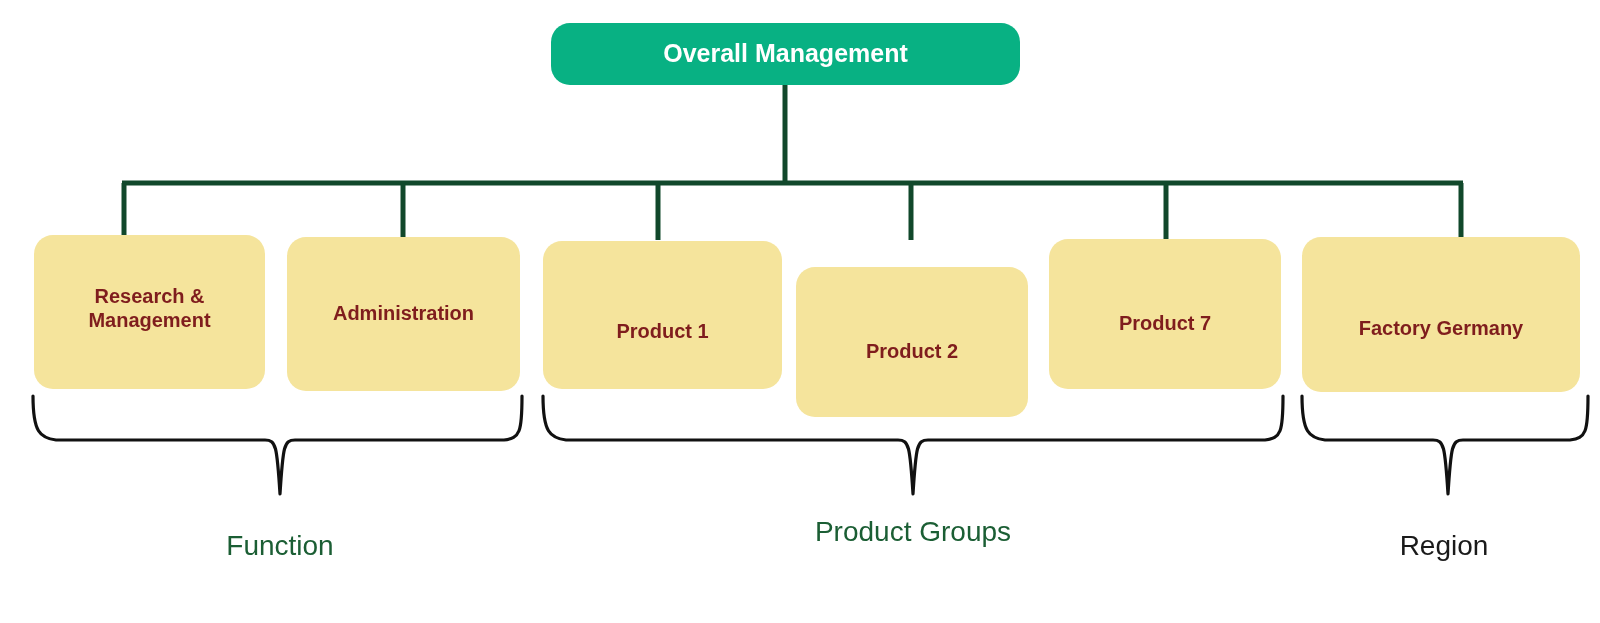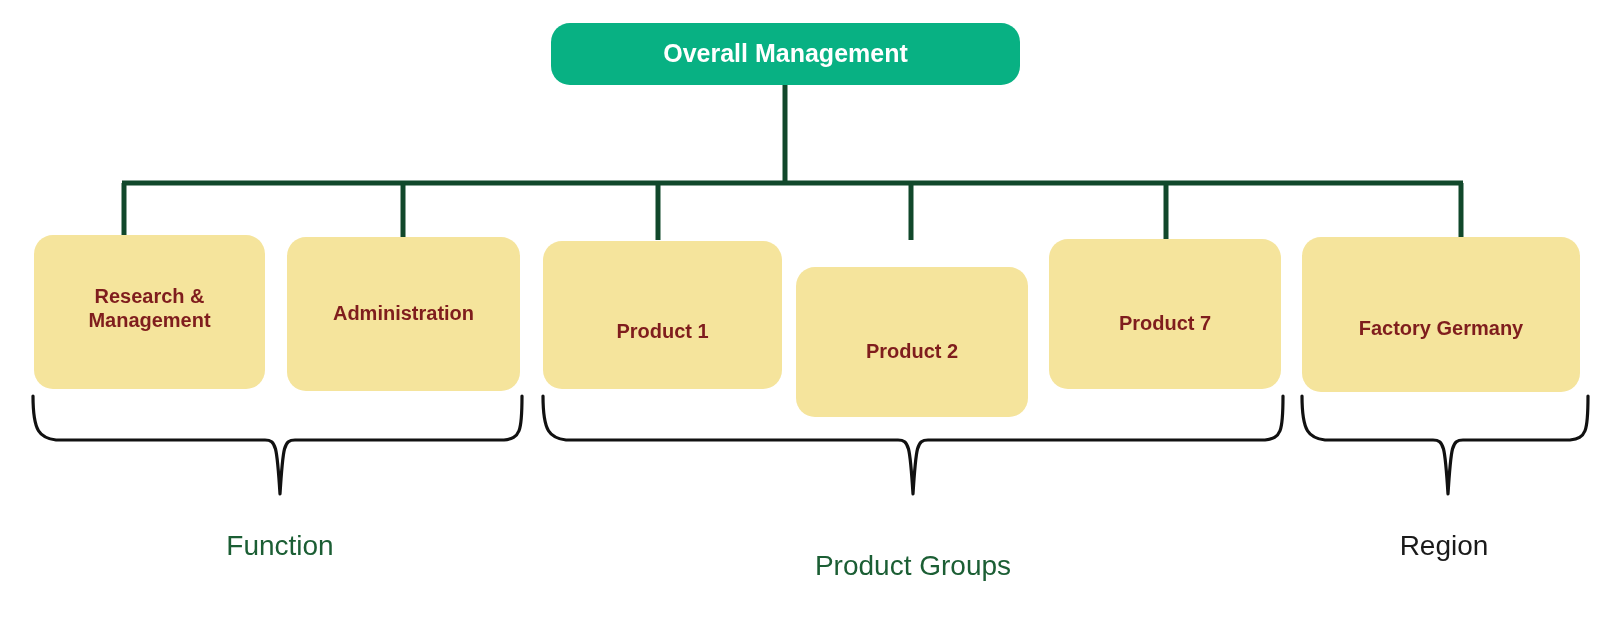--- a/index.html
+++ b/index.html
@@ -129,21 +129,21 @@
   </div>
 
   <div class="node node-unit" style="left:1302px; top:237px; width:278px; height:155px; align-items:center; padding-top:28px;">
     <span class="node-label">Factory Germany</span>
   </div>
 
   <div class="group-caption" style="left:130px; top:530px; width:300px; color:#1B5E34;">
     <span>Function</span>
   </div>
 
-  <div class="group-caption" style="left:763px; top:550px; width:300px; color:#1B5E34;">
+  <div class="group-caption" style="left:763px; top:516px; width:300px; color:#1B5E34;">
     <span>Product Groups</span>
   </div>
 
   <div class="group-caption" style="left:1294px; top:530px; width:300px; color:#1A1A1A;">
     <span>Region</span>
   </div>
 
 </div>
 
 </body></html>

